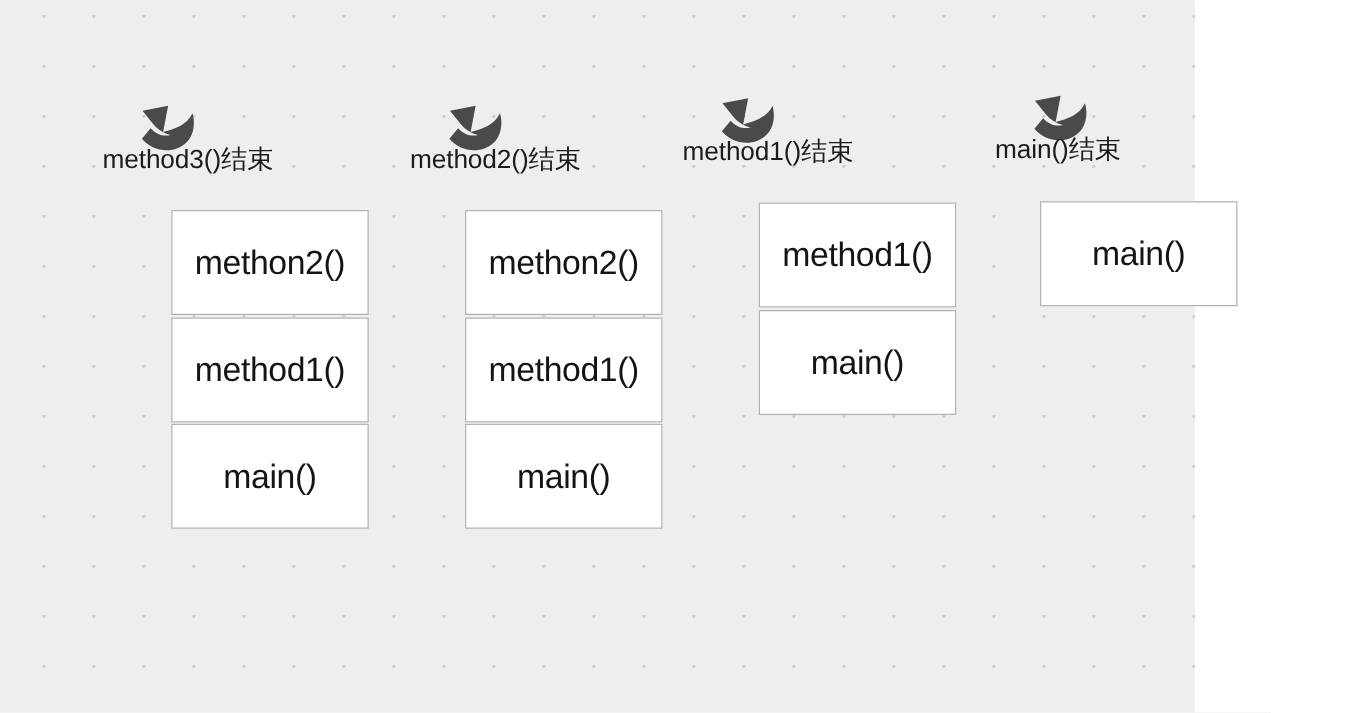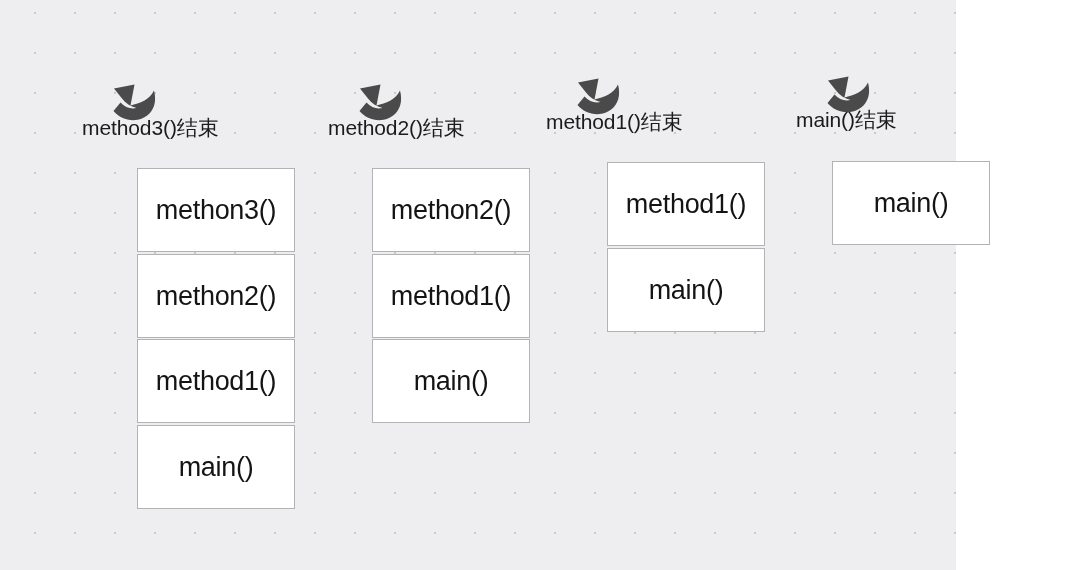--- a/index.html
+++ b/index.html
@@ -91,23 +91,20 @@
   <div class="stack-group" style="left:82px; top:78px;">
     <div class="stack-label-row" style="left:0px; top:0px;">
       <svg class="return-arrow" viewBox="0 0 62 44">
         <path d="M30.5 6.5 L26.5 27.5 C36 25 45.5 22 50 12.5 C53.5 25.5 48.5 36.5 38 40.5 C28 44.5 16 41 9.5 33 L16.5 24.5 C21 29.5 27 31.5 32.5 30 C26.5 28.5 21.5 25 18 20.5 L10 10.5 Z" fill="#4a4a4a"></path>
       </svg>
       <div class="stack-label-text">method3()结束</div>
     </div>
 
     <div class="stack-boxes" style="left:55px; top:90px;">
       <div class="frame-box">
-        <span class="frame-label">methon3()</span>
-      </div>
-      <div class="frame-box">
         <span class="frame-label">methon2()</span>
       </div>
       <div class="frame-box">
         <span class="frame-label">method1()</span>
       </div>
       <div class="frame-box">
         <span class="frame-label">main()</span>
       </div>
     </div>
   </div>

